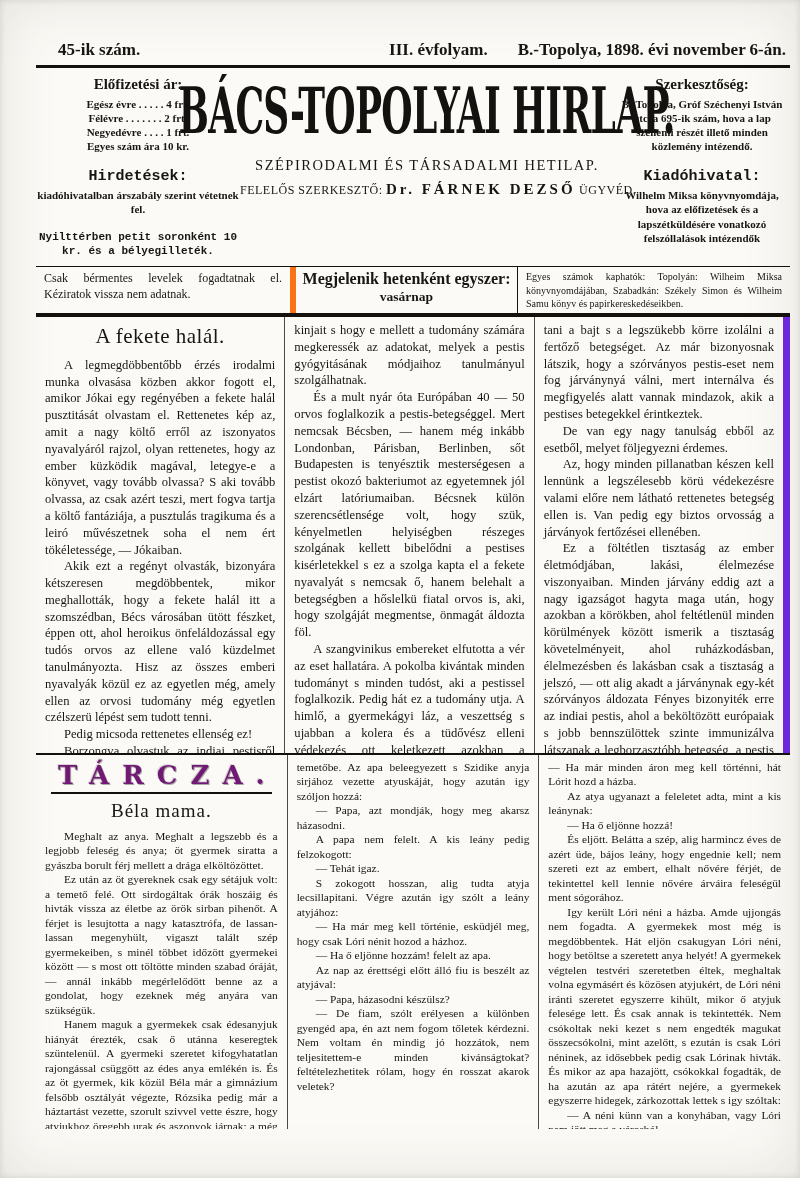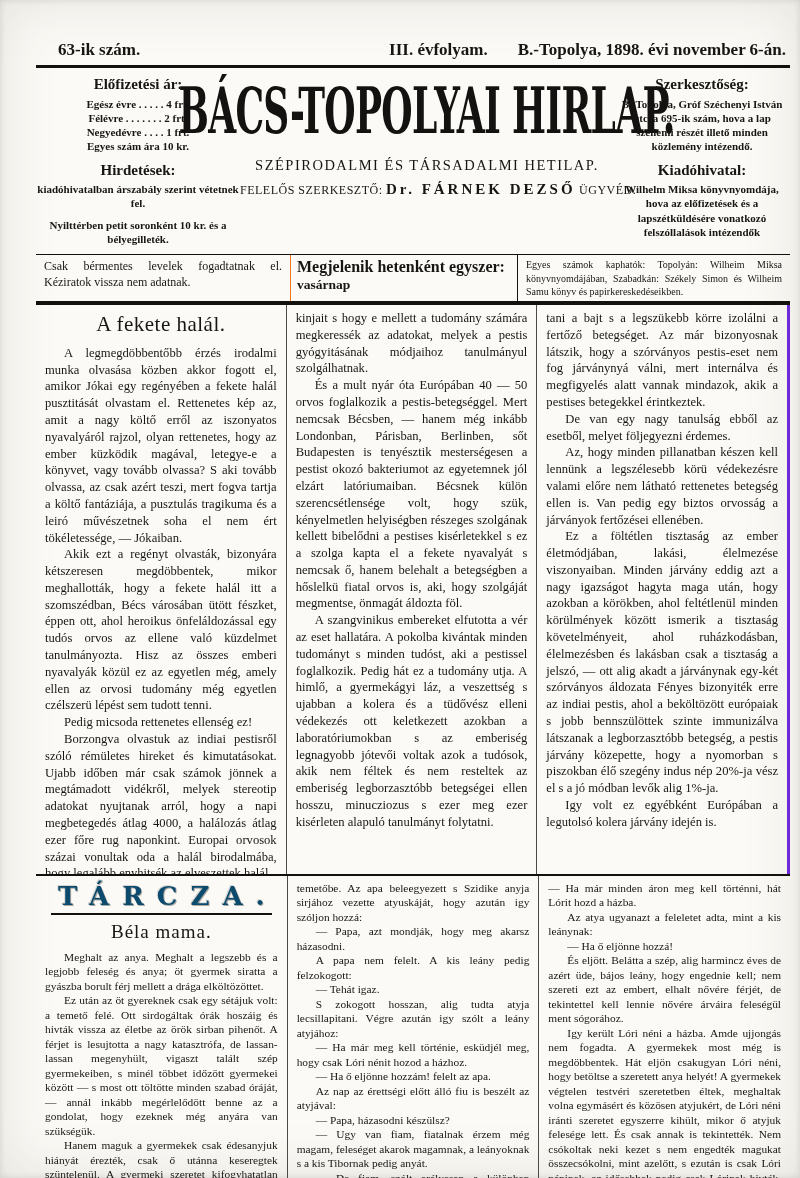--- a/index.html
+++ b/index.html
@@ -13,67 +13,67 @@
   .topline{display:flex;justify-content:space-between;align-items:baseline;
     font-weight:bold;font-size:17px;padding:0 4px 5px 22px;}
   .tl-right{display:flex;gap:30px;}
   .rule-heavy{border-top:3px solid #14110d;}
   
   .masthead{display:flex;margin-top:7px;align-items:flex-start;}
   .m-left{width:204px;text-align:center;font-size:11px;font-weight:bold;line-height:1.3;flex:none;}
   .m-right{width:176px;text-align:center;font-size:11px;font-weight:bold;line-height:1.3;flex:none;}
   .m-center{flex:1;text-align:center;min-width:0;}
   .m-h{font-size:15px;font-weight:bold;margin-bottom:2px;}
-  .mt{margin-top:7px;}
+  .mt{margin-top:13px;font-family:Liberation Mono, monospace;}
   .paper-title-wrap{height:72px;display:flex;align-items:center;justify-content:center;overflow:visible;}
   .paper-title{
     font-family:"DejaVu Serif", serif;font-weight:bold;font-size:50px;white-space:nowrap;
     transform:scale(0.72,1.28);transform-origin:50% 55%;letter-spacing:-1px;color:#141210;
   }
   .subtitle{font-size:14.5px;letter-spacing:1.5px;margin-top:10px;}
   .editor-line{font-size:12px;letter-spacing:.5px;margin-top:7px;white-space:nowrap;}
   .editor-name{font-size:15px;font-weight:bold;letter-spacing:3px;}
   
   .info-row{display:flex;border-top:1px solid #14110d;border-bottom:4px solid #14110d;margin-top:8px;}
   .ir-left{width:238px;padding:4px 8px;font-size:12px;text-align:justify;line-height:1.3;flex:none;}
-  .ir-center{flex:1;border-left:1px solid #f97316;border-right:1px solid #14110d;padding:3px 6px;}
+  .ir-center{flex:1;text-align:center;border-left:6px solid #f97316;border-right:1px solid #14110d;padding:3px 6px;}
   .ir-c1{font-size:16px;font-weight:bold;}
   .ir-c2{font-size:13.5px;font-weight:bold;margin-top:1px;}
   .ir-right{width:256px;padding:3px 8px;font-size:10px;font-weight:normal;line-height:1.32;text-align:justify;flex:none;}
   
-  .body1{display:flex;height:569px;border-right:3px solid #6d28d9;}
+  .body1{display:flex;height:436px;border-right:7px solid #6d28d9;}
   .body1 .col{flex:1;min-width:0;padding:5px 9px 0 9px;overflow:hidden;
     font-size:12.6px;line-height:16.8px;text-align:justify;}
   .body1 .col + .col{border-left:1px solid #4d4a44;}
   p{margin:0;text-indent:19px;}
   p.ni{text-indent:0;}
   .article-title{text-align:center;font-size:21px;margin:6px 0 12px;letter-spacing:.5px;}
   .section-rule{border-top:2px solid #14110d;}
   .body2{display:flex;height:374px;}
   .body2 .colb{flex:1;min-width:0;padding:5px 9px 0 9px;overflow:hidden;
     font-size:11.4px;line-height:14.5px;text-align:justify;}
   .body2 .colb + .colb{border-left:1px solid #4d4a44;}
   
   .tarcza-head{text-align:center;padding:8px 0 2px;}
   .tarcza-title{
     display:inline-block;font-family:"DejaVu Serif", serif;font-weight:bold;font-size:26px;
-    letter-spacing:13px;padding-left:13px;color:#0c4a6e;
+    letter-spacing:13px;padding-left:13px;color:#701a75;
     text-shadow:1px 1px 0 rgba(20,15,8,.35), -1px -1px 0 rgba(20,15,8,.15);
   }
   .tarcza-rule{border-top:2px solid #14110d;margin:3px 6px 2px;}
   .story-title{text-align:center;font-size:19px;margin:10px 0 10px;letter-spacing:1px;}
 </style>
 </head>
 <body>
 
 <div class="page">
   <div class="content">
 
     <div class="topline">
-      <span>63-ik szám.</span>
+      <span>45-ik szám.</span>
       <span class="tl-right">
         <span>III. évfolyam.</span>
         <span>B.-Topolya, 1898. évi november 6-án.</span>
       </span>
     </div>
     <div class="rule-heavy"></div>
 
     <div class="masthead">
       <div class="m-left">
         <div class="m-h">Előfizetési ár:</div>
@@ -162,21 +162,20 @@
         <div>
             <p class="ni">temetőbe. Az apa beleegyezett s Szidike anyja sirjához vezette atyuskáját, hogy azután igy szóljon hozzá:</p>
             <p>— Papa, azt mondják, hogy meg akarsz házasodni.</p>
             <p>A papa nem felelt. A kis leány pedig felzokogott:</p>
             <p>— Tehát igaz.</p>
             <p>S zokogott hosszan, alig tudta atyja lecsillapitani. Végre azután igy szólt a leány atyjához:</p>
             <p>— Ha már meg kell történie, esküdjél meg, hogy csak Lóri nénit hozod a házhoz.</p>
             <p>— Ha ő eljönne hozzám! felelt az apa.</p>
             <p>Az nap az érettségi előtt álló fiu is beszélt az atyjával:</p>
             <p>— Papa, házasodni készülsz?</p>
-            <p>— Ugy van fiam, fiatalnak érzem még magam, feleséget akarok magamnak, a leányoknak s a kis Tibornak pedig anyát.</p>
             <p>— De fiam, szólt erélyesen a különben gyengéd apa, én azt nem fogom tőletek kérdezni. Nem voltam én mindig jó hozzátok, nem teljesitettem-e minden kivánságtokat? feltételezhetitek rólam, hogy én rosszat akarok veletek?</p>
           </div>
       </div>
       <div class="colb">
         <div>
             <p class="ni">— Ha már minden áron meg kell történni, hát Lórit hozd a házba.</p>
             <p>Az atya ugyanazt a feleletet adta, mint a kis leánynak:</p>
             <p>— Ha ő eljönne hozzá!</p>
             <p>És eljött. Belátta a szép, alig harmincz éves de azért üde, bájos leány, hogy engednie kell; nem szereti ezt az embert, elhalt nővére férjét, de tekintettel kell lennie nővére árváira feleségül ment sógorához.</p>
             <p>Igy került Lóri néni a házba. Amde ujjongás nem fogadta. A gyermekek most még is megdöbbentek. Hát eljön csakugyan Lóri néni, hogy betöltse a szeretett anya helyét! A gyermekek végtelen testvéri szeretetben éltek, meghaltak volna egymásért és közösen atyjukért, de Lóri néni iránti szeretet egyszerre kihült, mikor ő atyjuk felesége lett. És csak annak is tekintették. Nem csókoltak neki kezet s nem engedték magukat összecsókolni, mint azelőtt, s ezután is csak Lóri néninek, az idősebbek pedig csak Lórinak hivták. És mikor az apa hazajött, csókokkal fogadták, de ha azután az apa rátért nejére, a gyermekek egyszerre hidegek, zárkozottak lettek s igy szóltak:</p>

